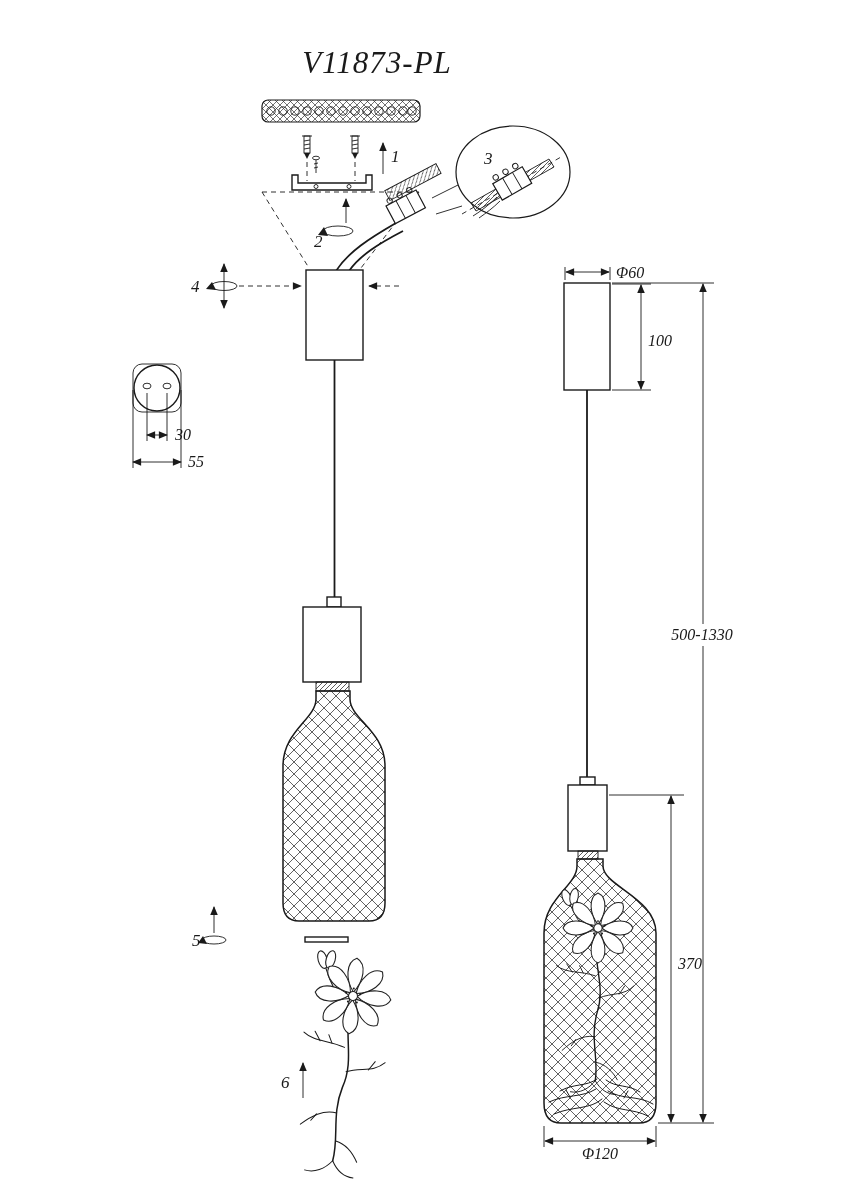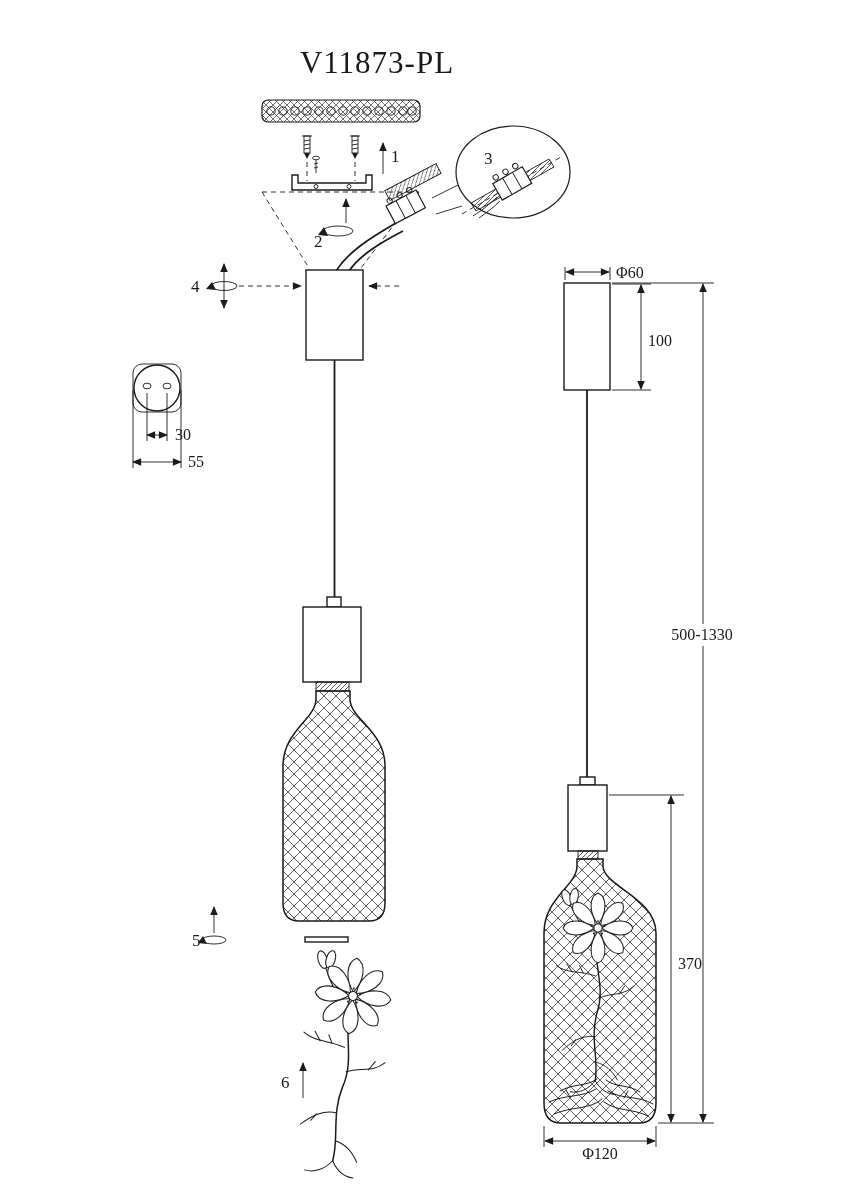--- a/index.html
+++ b/index.html
@@ -1,16 +1,16 @@
 <!DOCTYPE html>
 <html><head>
 <meta charset="utf-8">
 <style>
   html,body{margin:0;padding:0;background:#ffffff;}
-  .page{width:848px;height:1200px;background:#fff;position:relative;overflow:hidden;}
+  .page{width:848px;height:1200px;background:#fff;position:relative;overflow:hidden;font-style:italic;}
   svg{display:block;}
   svg text{font-family:"Liberation Serif",serif;fill:#1a1a1a;}
   .t-title{font-size:31px;letter-spacing:1px;}
   .t-step{font-size:17px;}
   .t-dim{font-size:16px;}
   .ln{stroke:#1a1a1a;fill:none;stroke-width:1.4;}
   .lnthin{stroke:#1a1a1a;fill:none;stroke-width:0.9;}
   .dash{stroke:#1a1a1a;fill:none;stroke-width:0.9;stroke-dasharray:5 4;}
   .fillw{fill:#ffffff;stroke:#1a1a1a;stroke-width:1.4;}
   .wire{stroke:#1a1a1a;stroke-width:1.8;fill:none;}

